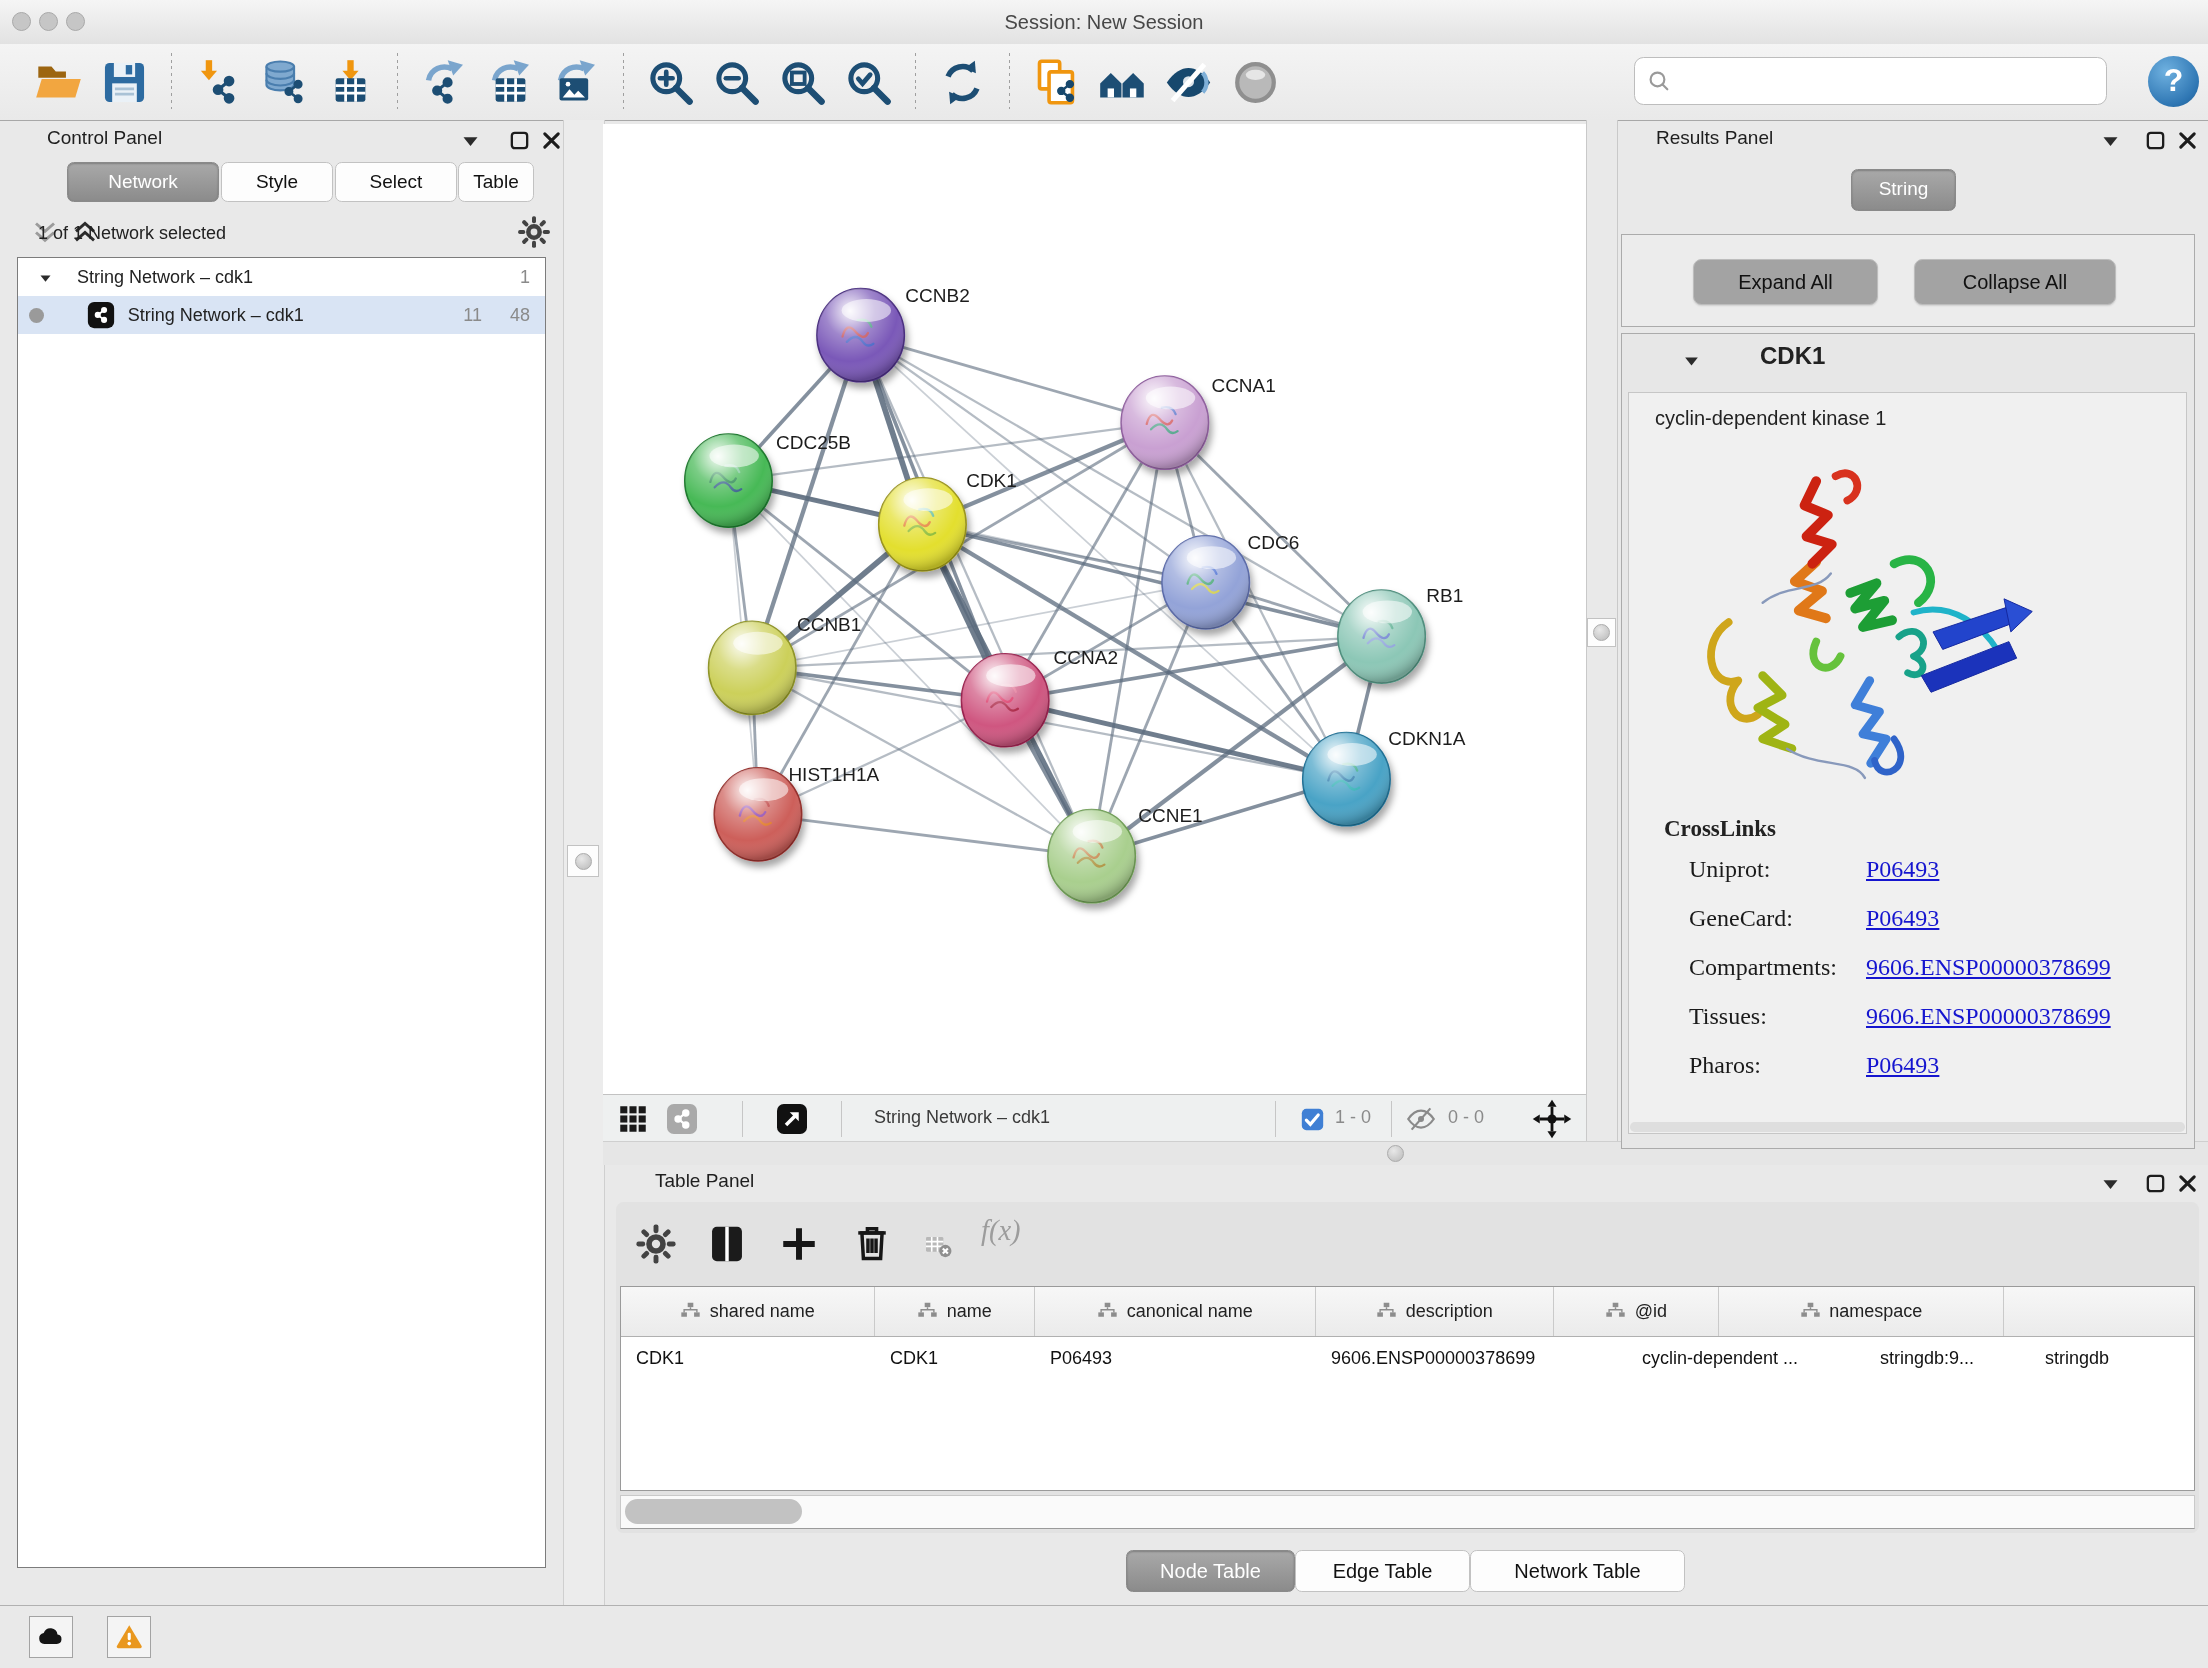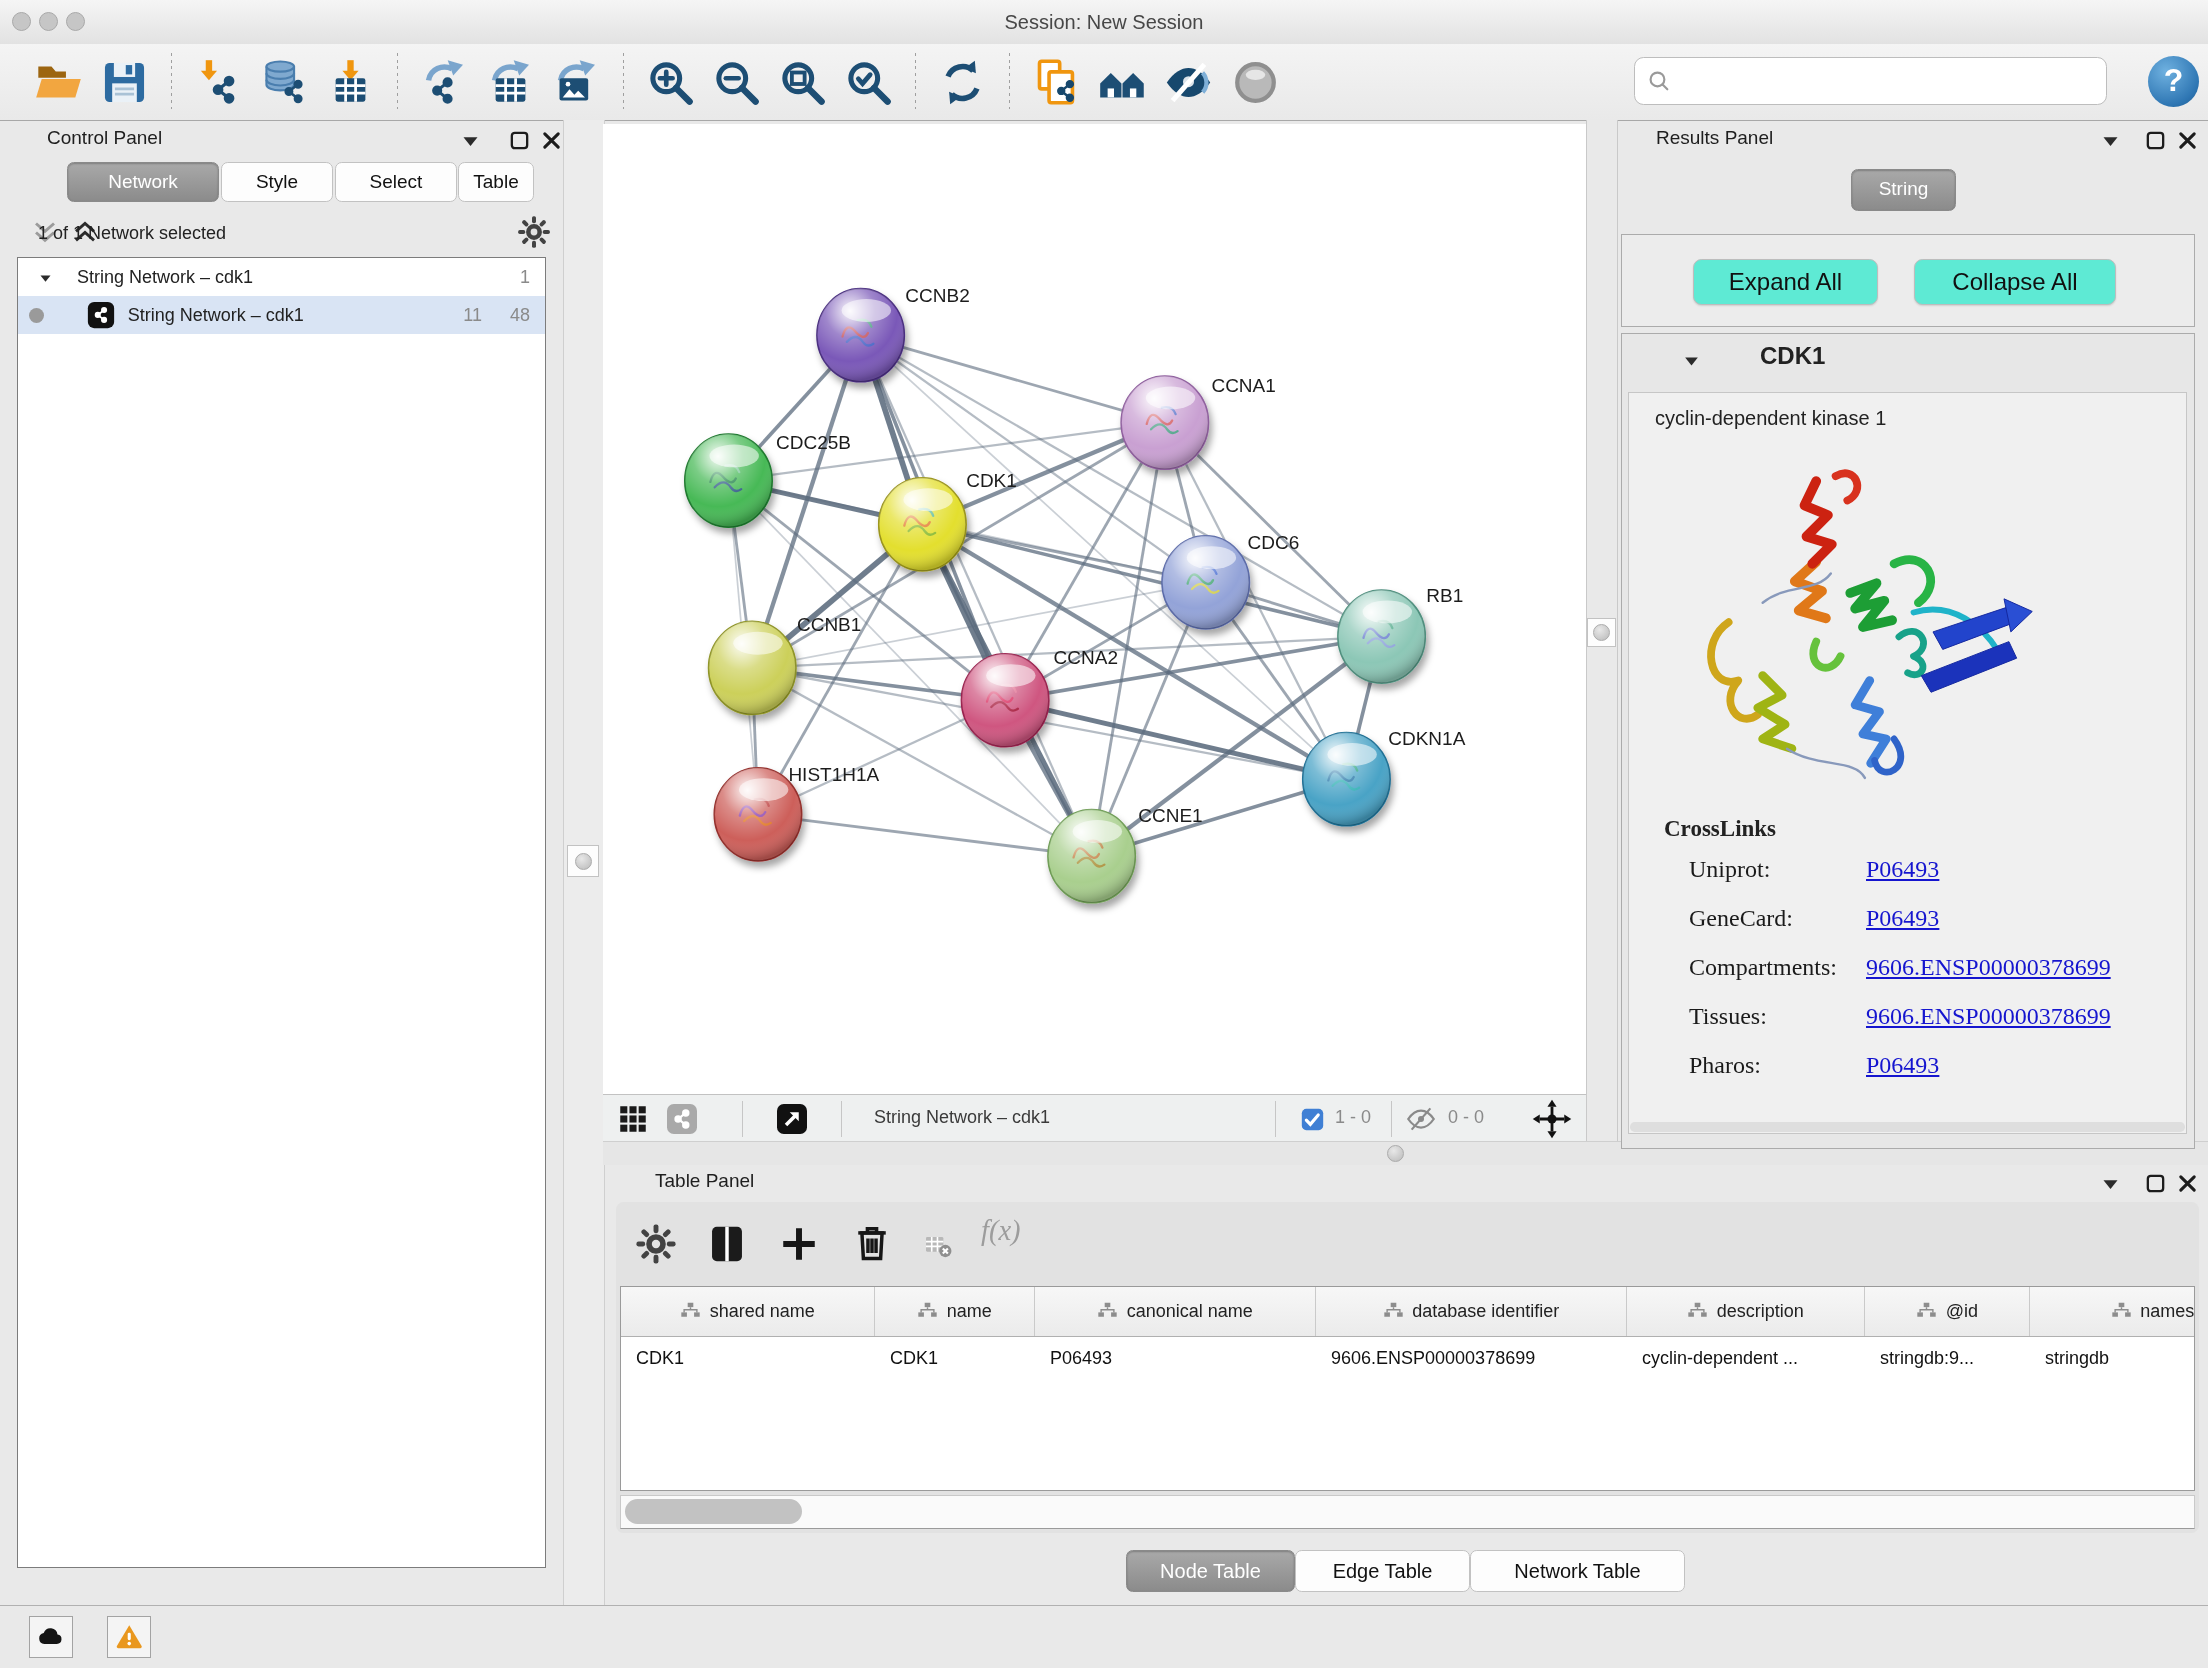--- a/index.html
+++ b/index.html
@@ -45,21 +45,21 @@
   .nbi svg{width:100%;height:100%;}
   .nbar-sep{position:absolute;top:5.7px;width:1px;height:36px;background:#c6c6c6;}
   .nbar-txt{position:absolute;top:12.4px;font-size:18px;color:#3a3a3a;}
   .nbar-gray{color:#8a8a8a;}
   
   .grip-box{background:#fdfdfd;border:1px solid #c2c2c2;box-sizing:border-box;display:flex;align-items:center;justify-content:center;cursor:pointer;}
   .grip-dot{width:17px;height:17px;border-radius:50%;background:radial-gradient(circle at 38% 32%,#e8e8e8,#b9b9b9);border:1px solid #ababab;box-sizing:border-box;}
   
   #rp-tab{left:1851px;top:169px;width:105px;height:42px;}
   .rbox{box-sizing:border-box;border:1.9px solid #ababab;background:#ececec;}
-  .btn{box-sizing:border-box;background:#5eead4;border:1px solid #bdbdbd;border-radius:8.6px;font-size:24px;
+  .btn{box-sizing:border-box;background:#a3a3a3;border:1px solid #bdbdbd;border-radius:8.6px;font-size:20px;
        text-align:center;color:#111;cursor:pointer;box-shadow:0 1px 1.9px rgba(0,0,0,.12);}
   #rp-inner{left:1628px;top:392px;width:559px;height:742px;background:#f0f0f0;border:1px solid #c6c6c6;box-sizing:border-box;}
   .xl-row{position:relative;height:49px;font-family:"Liberation Serif","DejaVu Serif",serif;font-size:24px;}
   .xl-label{position:absolute;left:61px;color:#1a1a1a;}
   .xl-link{position:absolute;left:238px;color:#1515cf;text-decoration:underline;cursor:pointer;}
   
   #tp-toolbar{left:616px;top:1202px;width:1583px;height:331px;background:#e2e2e2;border-radius:7.6px;}
   .tpi{position:absolute;cursor:pointer;}
   .tpi svg{width:100%;height:100%;}
   #tp-table{left:620px;top:1286px;width:1575px;height:205px;background:#fff;border:1px solid #9a9a9a;
@@ -684,31 +684,20 @@
           <svg viewBox="0 0 24 24">
             <g fill="#8d8d8d">
               <rect x="8.8" y="2" width="6.4" height="5"></rect>
               <rect x="1.5" y="13" width="6.4" height="5"></rect>
               <rect x="16.1" y="13" width="6.4" height="5"></rect>
             </g>
             <path d="M12 7v3M4.7 13v-3h14.6v3" fill="none" stroke="#8d8d8d" stroke-width="1.6"></path>
           </svg>
           <span>canonical name</span>
         </div>
-        <div class="th" style="width: 311px;">
-          <svg viewBox="0 0 24 24">
-            <g fill="#8d8d8d">
-              <rect x="8.8" y="2" width="6.4" height="5"></rect>
-              <rect x="1.5" y="13" width="6.4" height="5"></rect>
-              <rect x="16.1" y="13" width="6.4" height="5"></rect>
-            </g>
-            <path d="M12 7v3M4.7 13v-3h14.6v3" fill="none" stroke="#8d8d8d" stroke-width="1.6"></path>
-          </svg>
-          <span>database identifier</span>
-        </div>
         <div class="th" style="width: 238px;">
           <svg viewBox="0 0 24 24">
             <g fill="#8d8d8d">
               <rect x="8.8" y="2" width="6.4" height="5"></rect>
               <rect x="1.5" y="13" width="6.4" height="5"></rect>
               <rect x="16.1" y="13" width="6.4" height="5"></rect>
             </g>
             <path d="M12 7v3M4.7 13v-3h14.6v3" fill="none" stroke="#8d8d8d" stroke-width="1.6"></path>
           </svg>
           <span>description</span>

